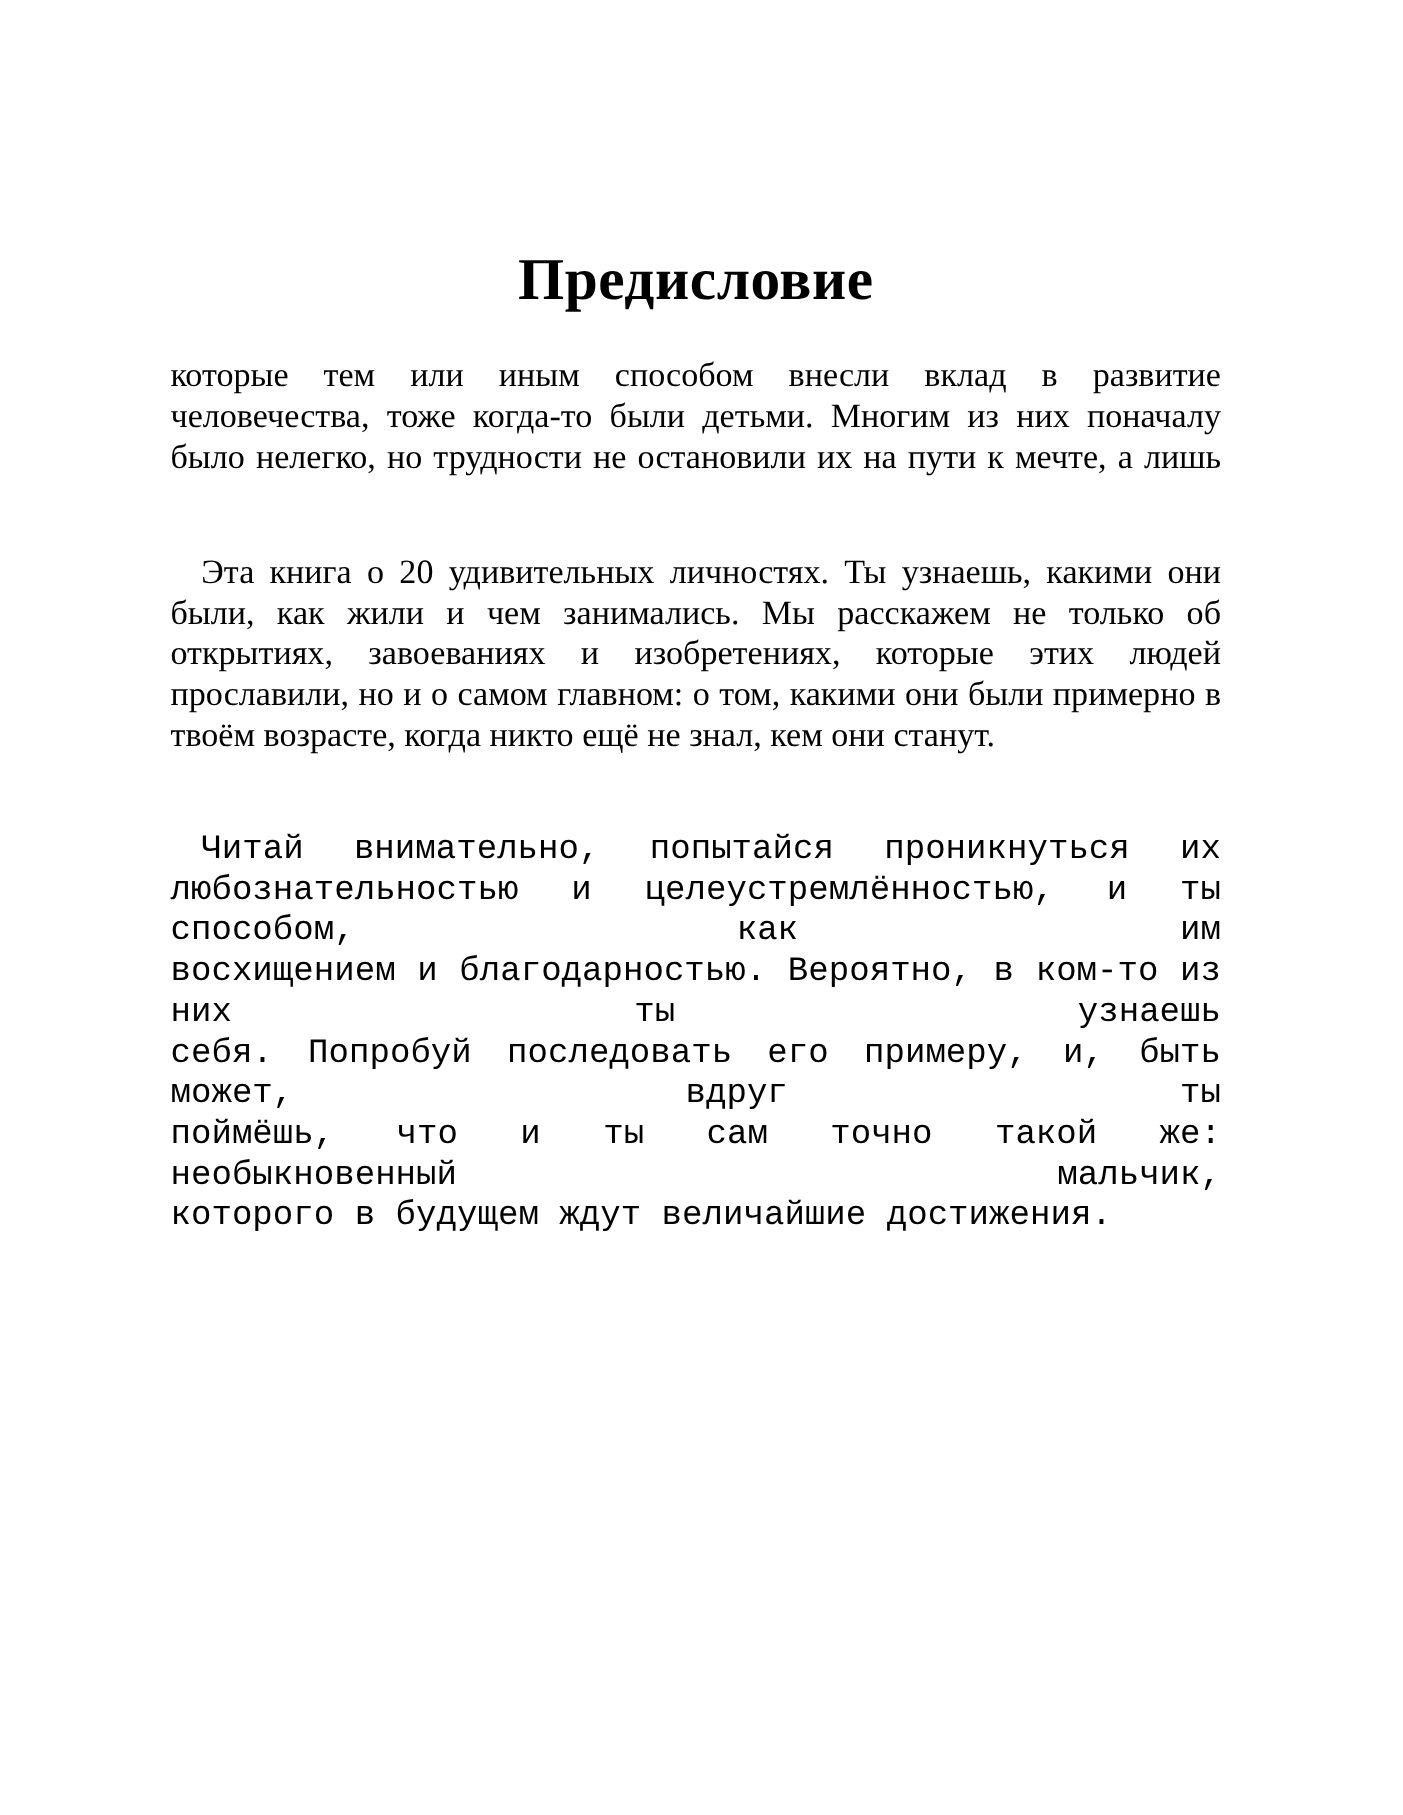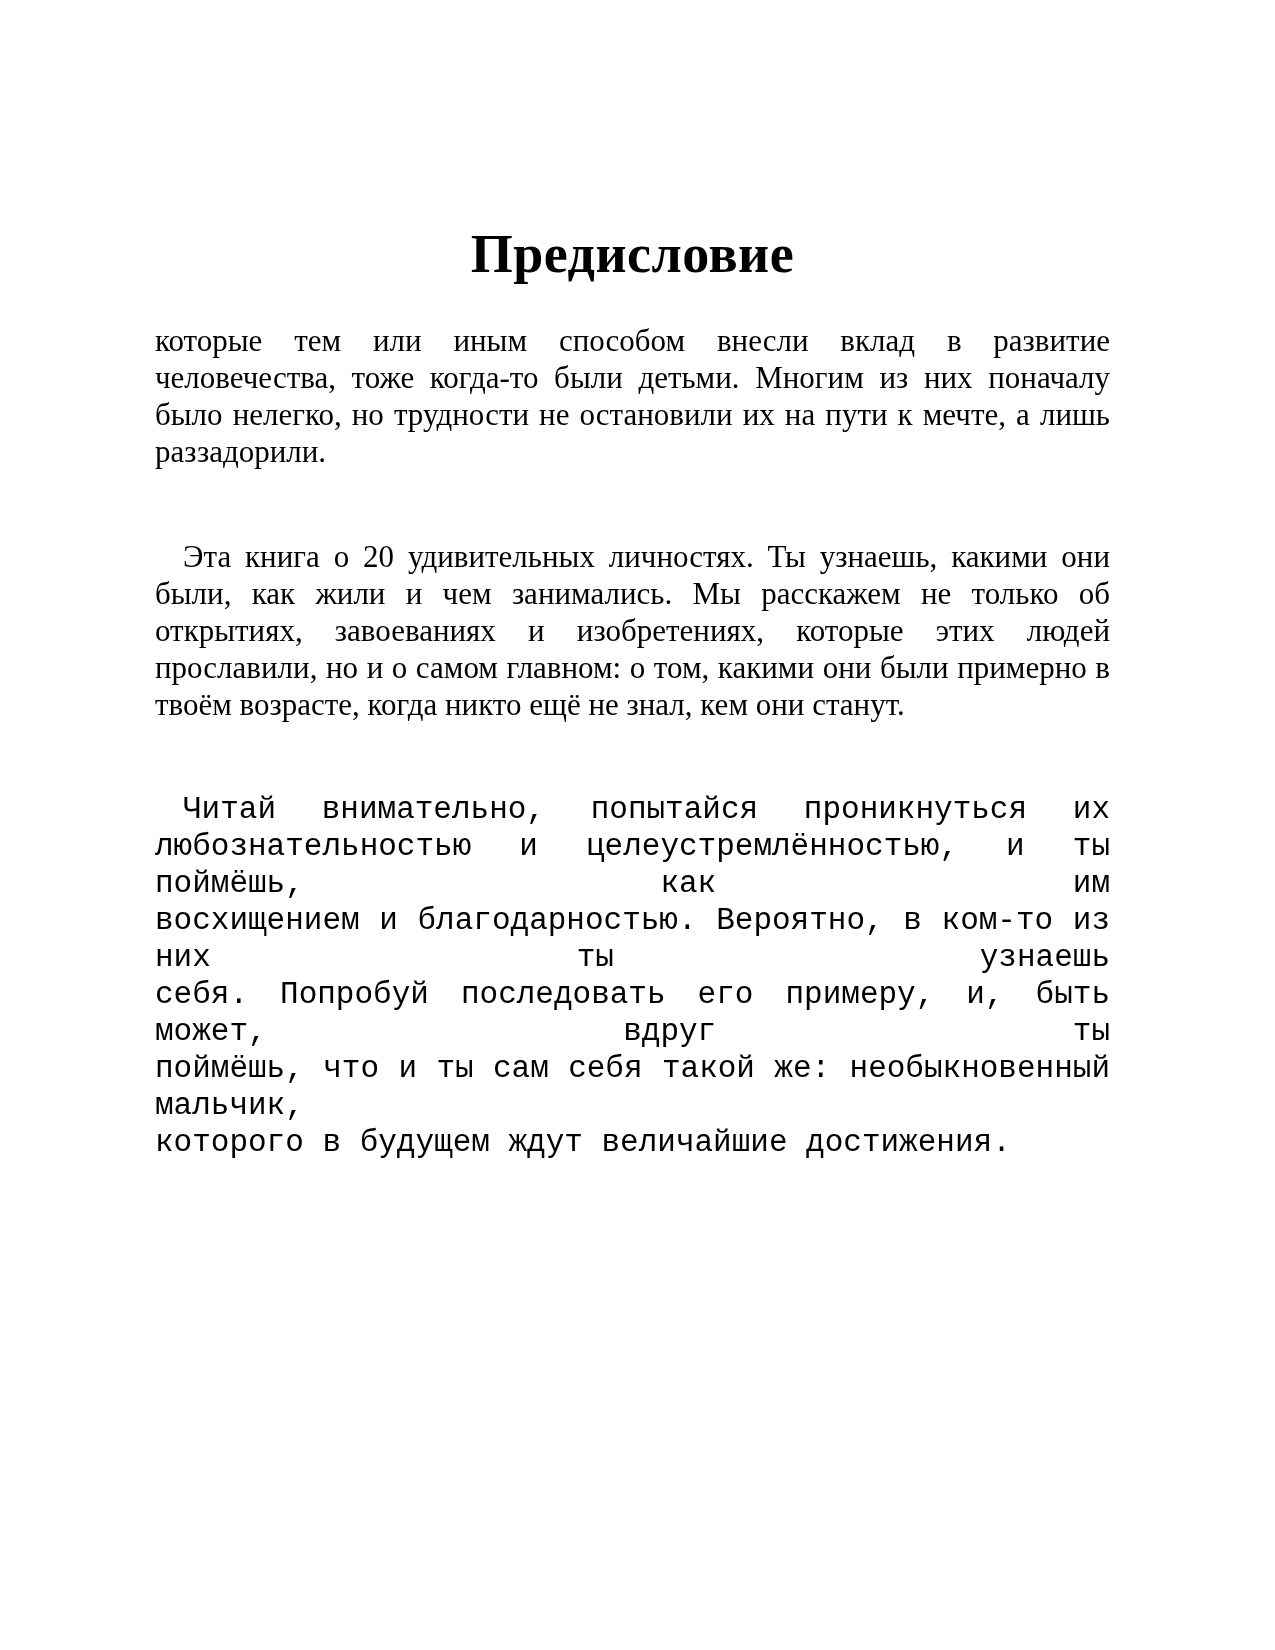--- a/index.html
+++ b/index.html
@@ -51,31 +51,30 @@
 </head>
 <body>
 
 <div class="page">
   <h1 class="title">Предисловие</h1>
   <div>
       <div class="paragraph">
         <div class="line">которые тем или иным способом внесли вклад в развитие</div>
         <div class="line">человечества, тоже когда-то были детьми. Многим из них поначалу</div>
         <div class="line">было нелегко, но трудности не остановили их на пути к мечте, а лишь</div>
-        <div class="line last">раззадорили.</div>
       </div>
       <div class="paragraph">
         <div class="line first">Эта книга о 20 удивительных личностях. Ты узнаешь, какими они</div>
         <div class="line">были, как жили и чем занимались. Мы расскажем не только об</div>
         <div class="line">открытиях, завоеваниях и изобретениях, которые этих людей</div>
         <div class="line">прославили, но и о самом главном: о том, какими они были примерно в</div>
         <div class="line last">твоём возрасте, когда никто ещё не знал, кем они станут.</div>
       </div>
       <div class="paragraph">
         <div class="line first">Читай внимательно, попытайся проникнуться их</div>
-        <div class="line">любознательностью и целеустремлённостью, и ты поймёшь, как им</div>
+        <div class="line">любознательностью и целеустремлённостью, и ты способом, как им</div>
         <div class="line">восхищением и благодарностью. Вероятно, в ком-то из них ты узнаешь</div>
         <div class="line">себя. Попробуй последовать его примеру, и, быть может, вдруг ты</div>
-        <div class="line">поймёшь, что и ты сам себя такой же: необыкновенный мальчик,</div>
+        <div class="line">поймёшь, что и ты сам точно такой же: необыкновенный мальчик,</div>
         <div class="line last">которого в будущем ждут величайшие достижения.</div>
       </div>
     </div>
 </div>
 
 </body></html>

